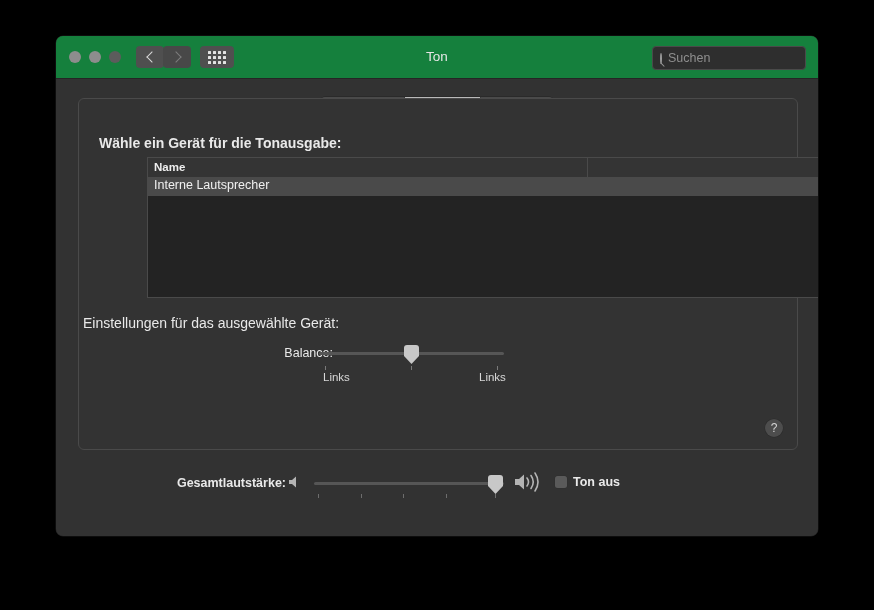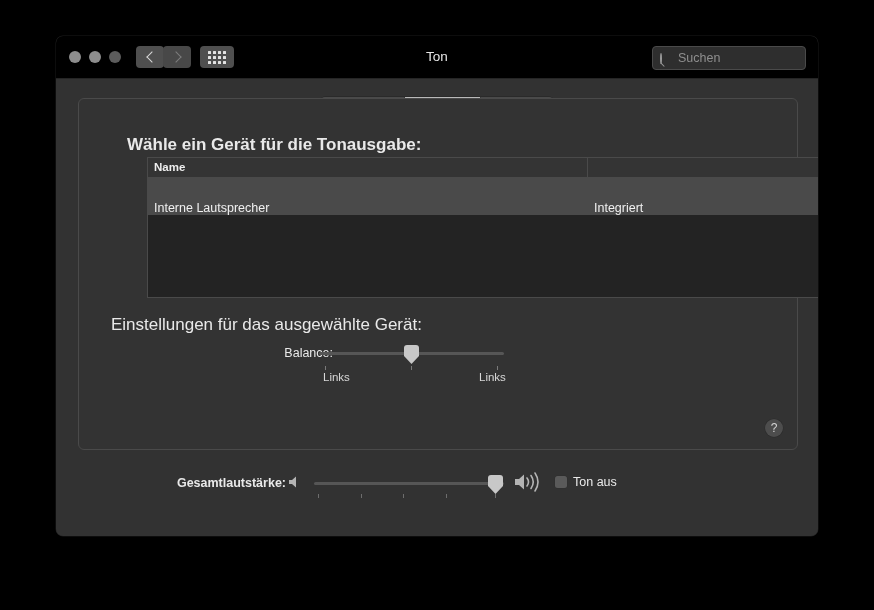--- a/index.html
+++ b/index.html
@@ -22,21 +22,21 @@
     background: #323232;
     border-radius: 7px;
     overflow: hidden;
     box-shadow: 0 0 0 0.5px #1b1b1b;
   }
 
   
   #titlebar {
     position: relative;
     height: 42px;
-    background: #000000;
+    background: #15803d;
     border-bottom: 1px solid #252525;
   }
 
   .traffic {
     position: absolute;
     top: 15px;
     width: 12px;
     height: 12px;
     border-radius: 50%;
     background: #8d8d8d;
@@ -121,21 +121,21 @@
     position: absolute;
     right: -3.5px;
     bottom: -2.5px;
     width: 4.5px;
     height: 1.4px;
     background: #9a9a9a;
     transform: rotate(45deg);
   }
   #searchinput {
     flex: 1;
-    margin-left: 14px;
+    margin-left: 4px;
     background: transparent;
     border: none;
     outline: none;
     color: #cfcfcf;
     font-family: "Liberation Sans", sans-serif;
     font-size: 12.5px;
   }
   #searchinput::placeholder { color: #8e8e8e; }
 
   
@@ -174,23 +174,22 @@
     width: 718px;
     height: 350px;
     background: #333333;
     border: 1px solid #4a4a4a;
     border-radius: 6px;
   }
 
   .section-label {
     position: absolute;
     color: #e9e9e9;
-    font-size: 17px;
+    font-size: 14px;
     font-weight: bold;
-    margin-left: 28px;
   }
   #lbl-choose { left: 20px; top: 36px; }
   #lbl-settings { left: 4px; top: 216px; font-weight: normal; }
 
   
   #table {
     position: absolute;
     left: 20px;
     top: 58px;
     width: 676px;
@@ -210,23 +209,23 @@
     color: #eeeeee;
     font-weight: bold;
     padding: 3px 0 0 6px;
     box-sizing: border-box;
   }
   .th.name { width: 440px; border-right: 1px solid #4a4a4a; }
   .th.typ  { flex: 1; }
 
   .trow {
     display: flex;
-    height: 37px;
+    height: 18px;
     background: #4a4a4a;
-    align-items: flex-end;
+    align-items: flex-start;
   }
   .td {
     font-size: 12.5px;
     color: #f0f0f0;
     padding-left: 6px;
     box-sizing: border-box;
   }
   .td.name { width: 440px; }
   .td.typ  { flex: 1; }
 
@@ -356,21 +355,21 @@
     position: absolute;
     left: 499px;
     top: 7px;
     display: flex;
     align-items: center;
     gap: 6px;
   }
   #mute-group span, #menubar-group span {
     font-size: 12.5px;
     color: #eaeaea;
-    font-weight: normal;
+    font-weight: bold;
   }
   #menubar-group {
     position: absolute;
     left: 231px;
     top: 466px;
     display: flex;
     align-items: center;
     gap: 6px;
   }
 </style>
@@ -427,21 +426,20 @@
   <div id="panel">
 
     <div id="lbl-choose" class="section-label">Wähle ein Gerät für die Tonausgabe:</div>
 
     <div id="table">
       <div id="thead">
         <div class="th name">Name</div>
       </div>
       <div class="trow">
         <div class="td name">Interne Lautsprecher</div>
-        <div class="td typ">Integriert</div>
       </div>
     </div>
 
     <div id="lbl-settings" class="section-label">Einstellungen für das ausgewählte Gerät:</div>
 
     <div id="balance-row">
       <div id="lbl-balance">Balance:</div>
       <div id="bal-track" class="track"></div>
       <div id="bal-thumb" class="thumb"></div>
       <div id="bal-t1" class="tickmark"></div>

